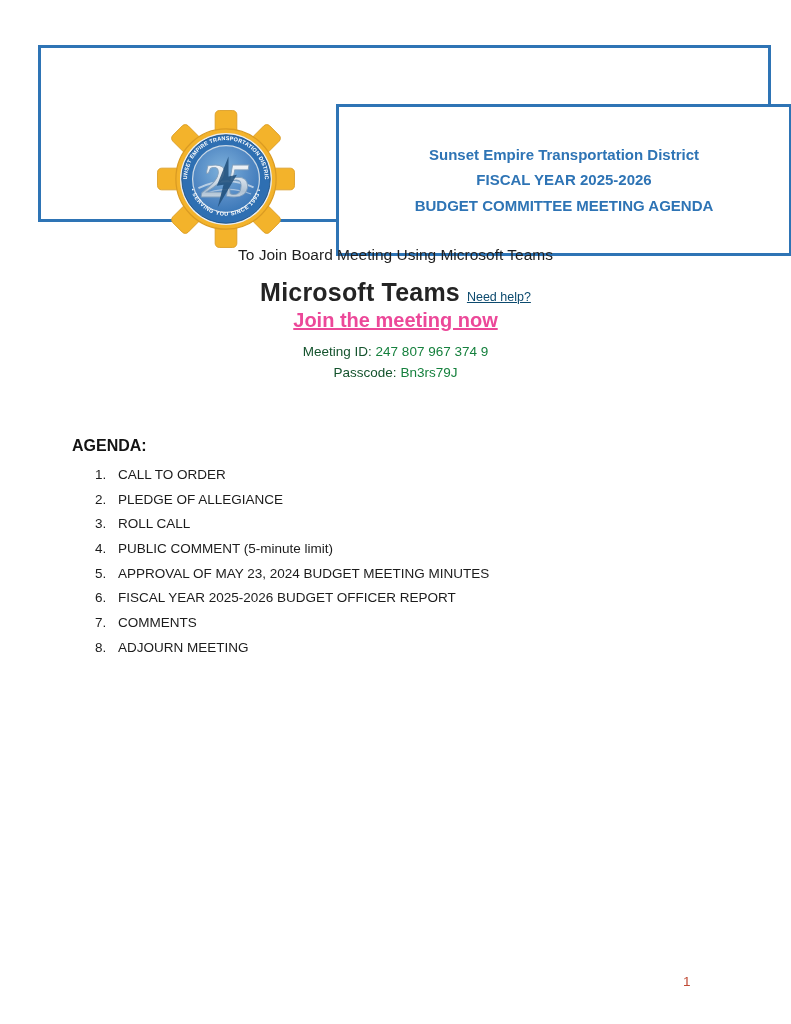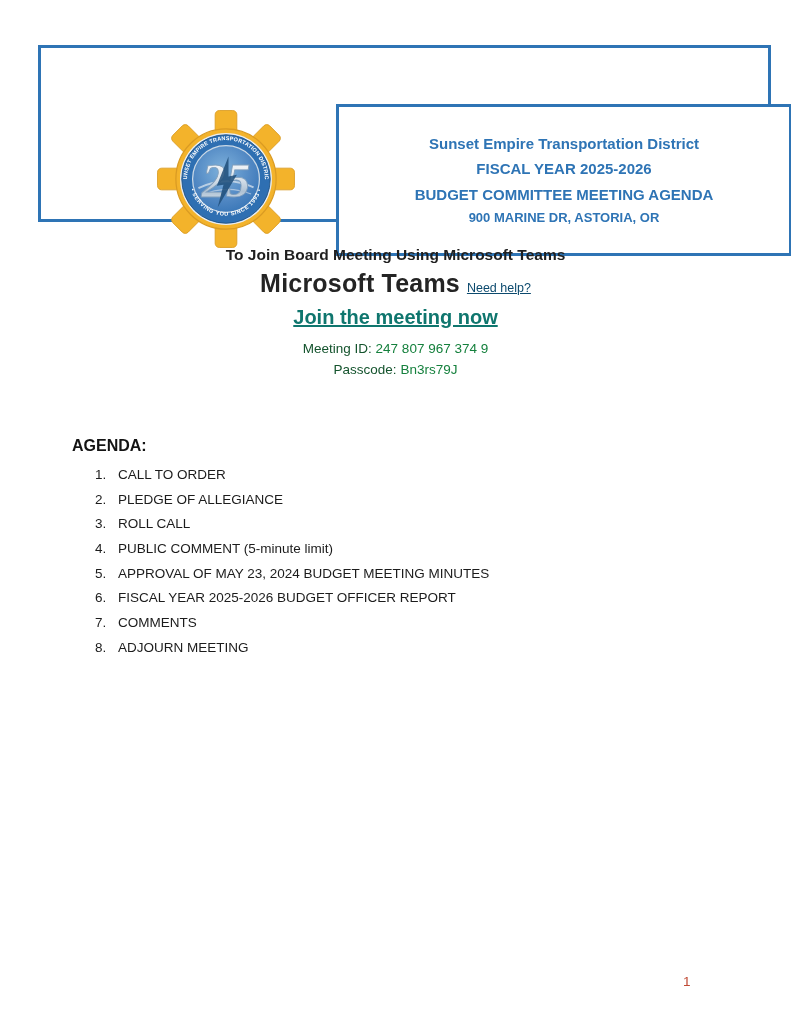--- a/index.html
+++ b/index.html
@@ -51,48 +51,48 @@
 
   
   .teams-section {
     position: absolute;
     left: 0; top: 246px;
     width: 791px;
     text-align: center;
   }
   .teams-intro {
     font-size: 15.5px;
-    font-weight: bold;
+    font-weight: normal;
     color: #1f1f1f;
-    margin-bottom: 5px;
+    margin-bottom: 14px;
   }
   .teams-title-row {
     display: flex;
     justify-content: center;
     align-items: baseline;
     gap: 7px;
-    margin-bottom: 8px;
+    margin-bottom: 2px;
   }
   .teams-title {
     font-size: 25px;
     font-weight: bold;
     color: #242424;
     letter-spacing: 0.2px;
   }
   .help-link {
     font-size: 12.5px;
     color: #0c4a6e;
     text-decoration: underline;
     cursor: pointer;
   }
   .join-link {
     display: inline-block;
     font-size: 20px;
     font-weight: bold;
-    color: #0f766e;
+    color: #ec4899;
     text-decoration: underline;
     cursor: pointer;
     margin-bottom: 10px;
   }
   .meeting-line {
     font-size: 13.5px;
     line-height: 20.5px;
   }
   .meeting-line .label { color: #14532d; }
   .meeting-line .value { color: #15803d; }
@@ -181,21 +181,20 @@
         <text x="85" y="107" text-anchor="middle" font-size="58" font-weight="bold" font-style="italic" font-family="Liberation Serif, serif" fill="url(#silverGrad)" stroke="#7E9DBB" stroke-width="1">25</text>
 
         <polygon points="88,58 74,93 82,92 75,119 98,80 88,82" fill="#1F4E79" opacity="0.85"></polygon>
       </svg>
     </div>
 
     <div class="header-inner-box">
       <div class="h-line">Sunset Empire Transportation District</div>
       <div class="h-line">FISCAL YEAR 2025-2026</div>
       <div class="h-line">BUDGET COMMITTEE MEETING AGENDA</div>
-      <div class="h-line small">900 MARINE DR, ASTORIA, OR</div>
     </div>
   </div>
 
   <div class="teams-section">
     <div class="teams-intro">To Join Board Meeting Using Microsoft Teams</div>
     <div class="teams-title-row">
       <span class="teams-title">Microsoft Teams</span>
       <a class="help-link">Need help?</a>
     </div>
     <a class="join-link">Join the meeting now</a>

